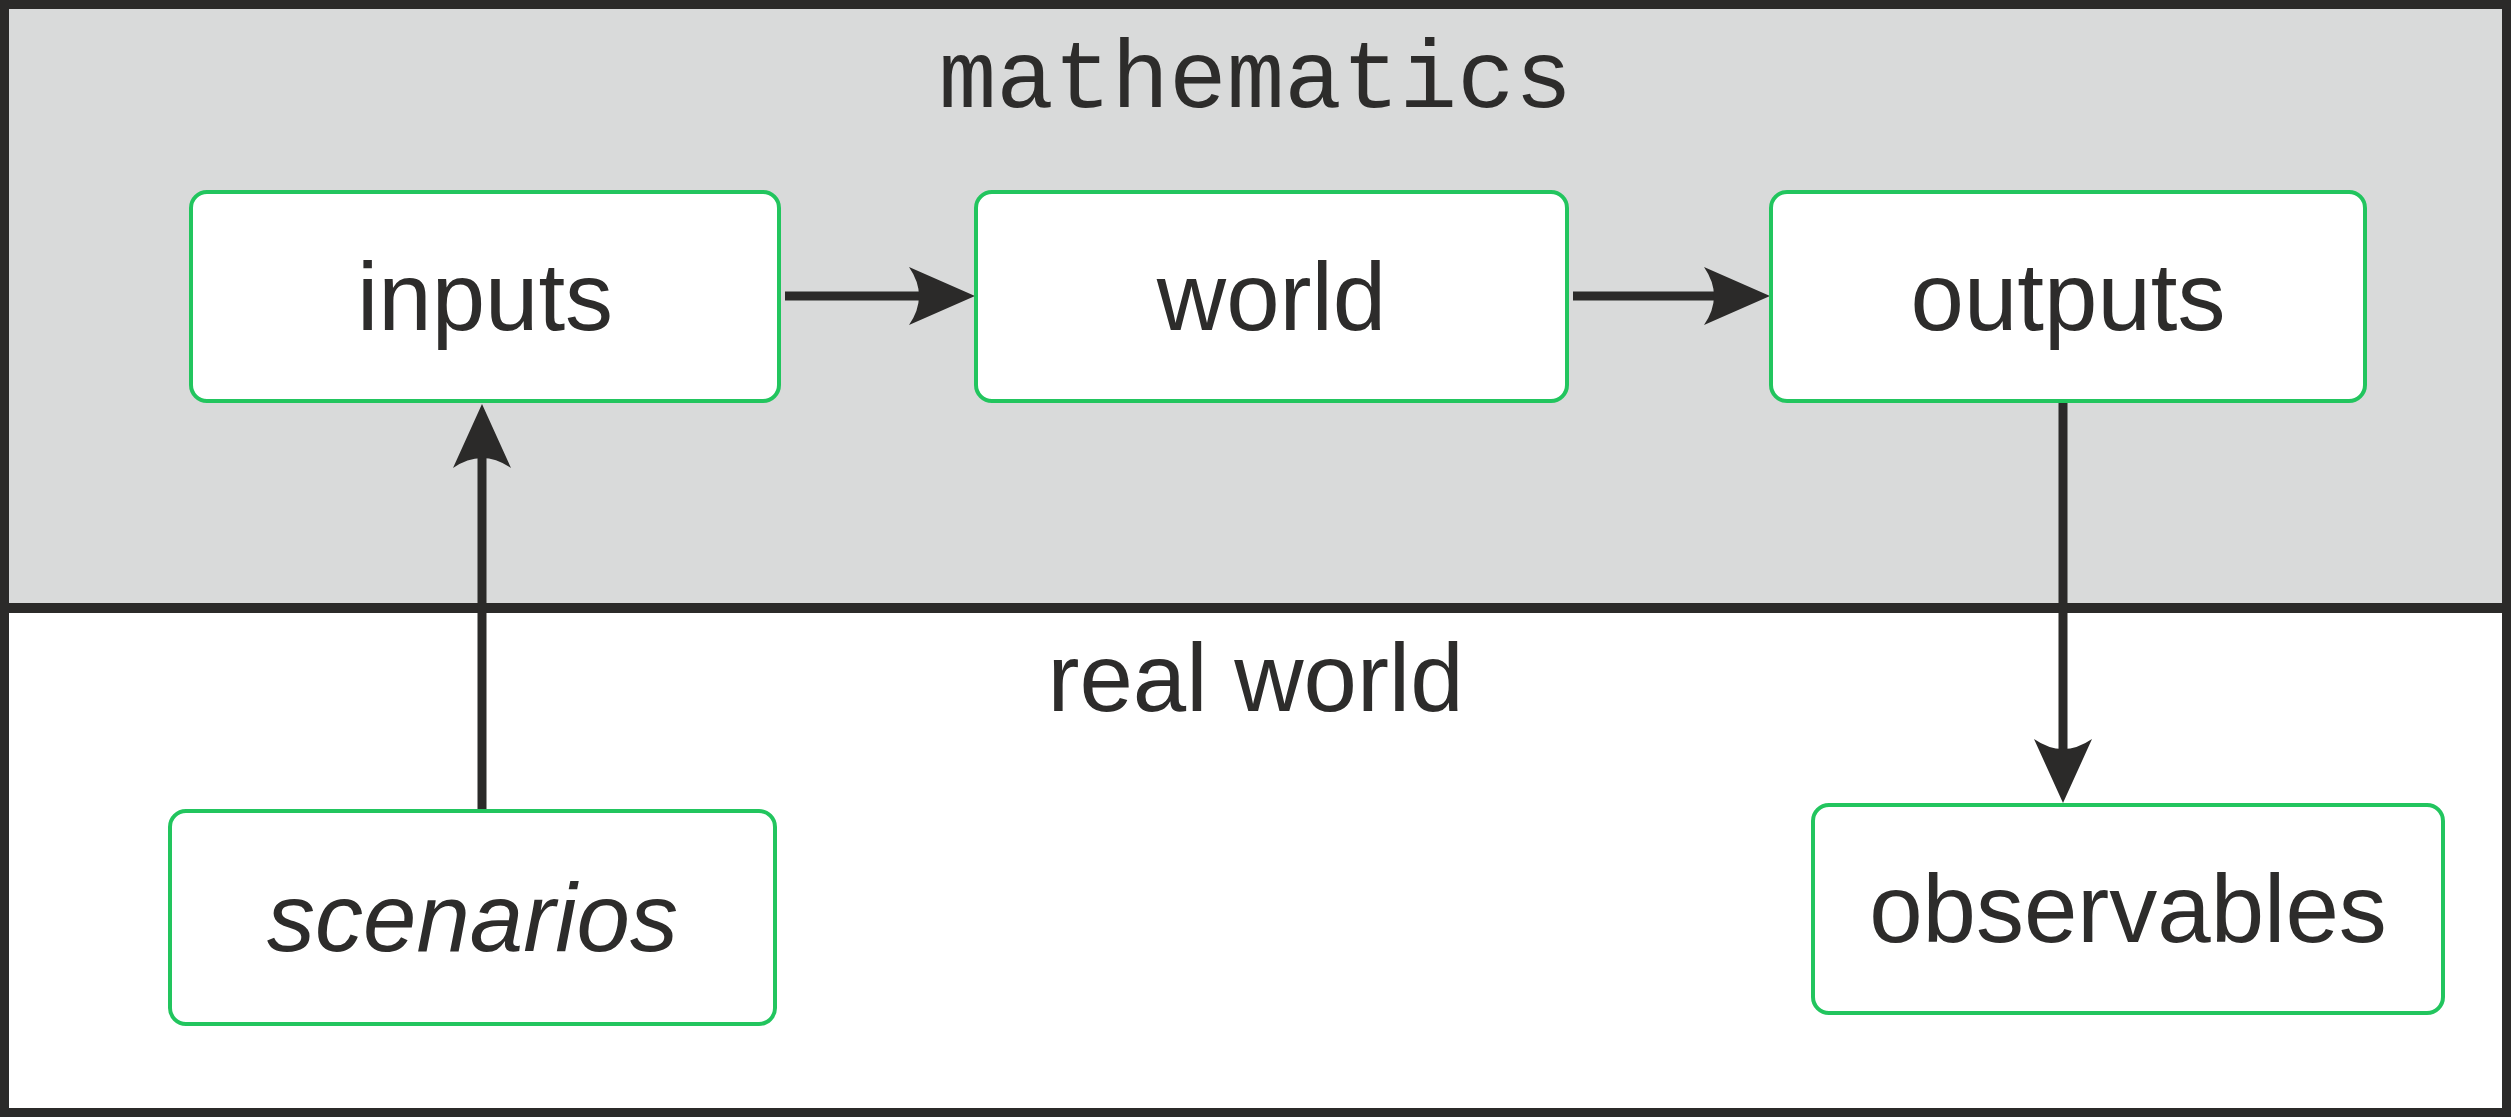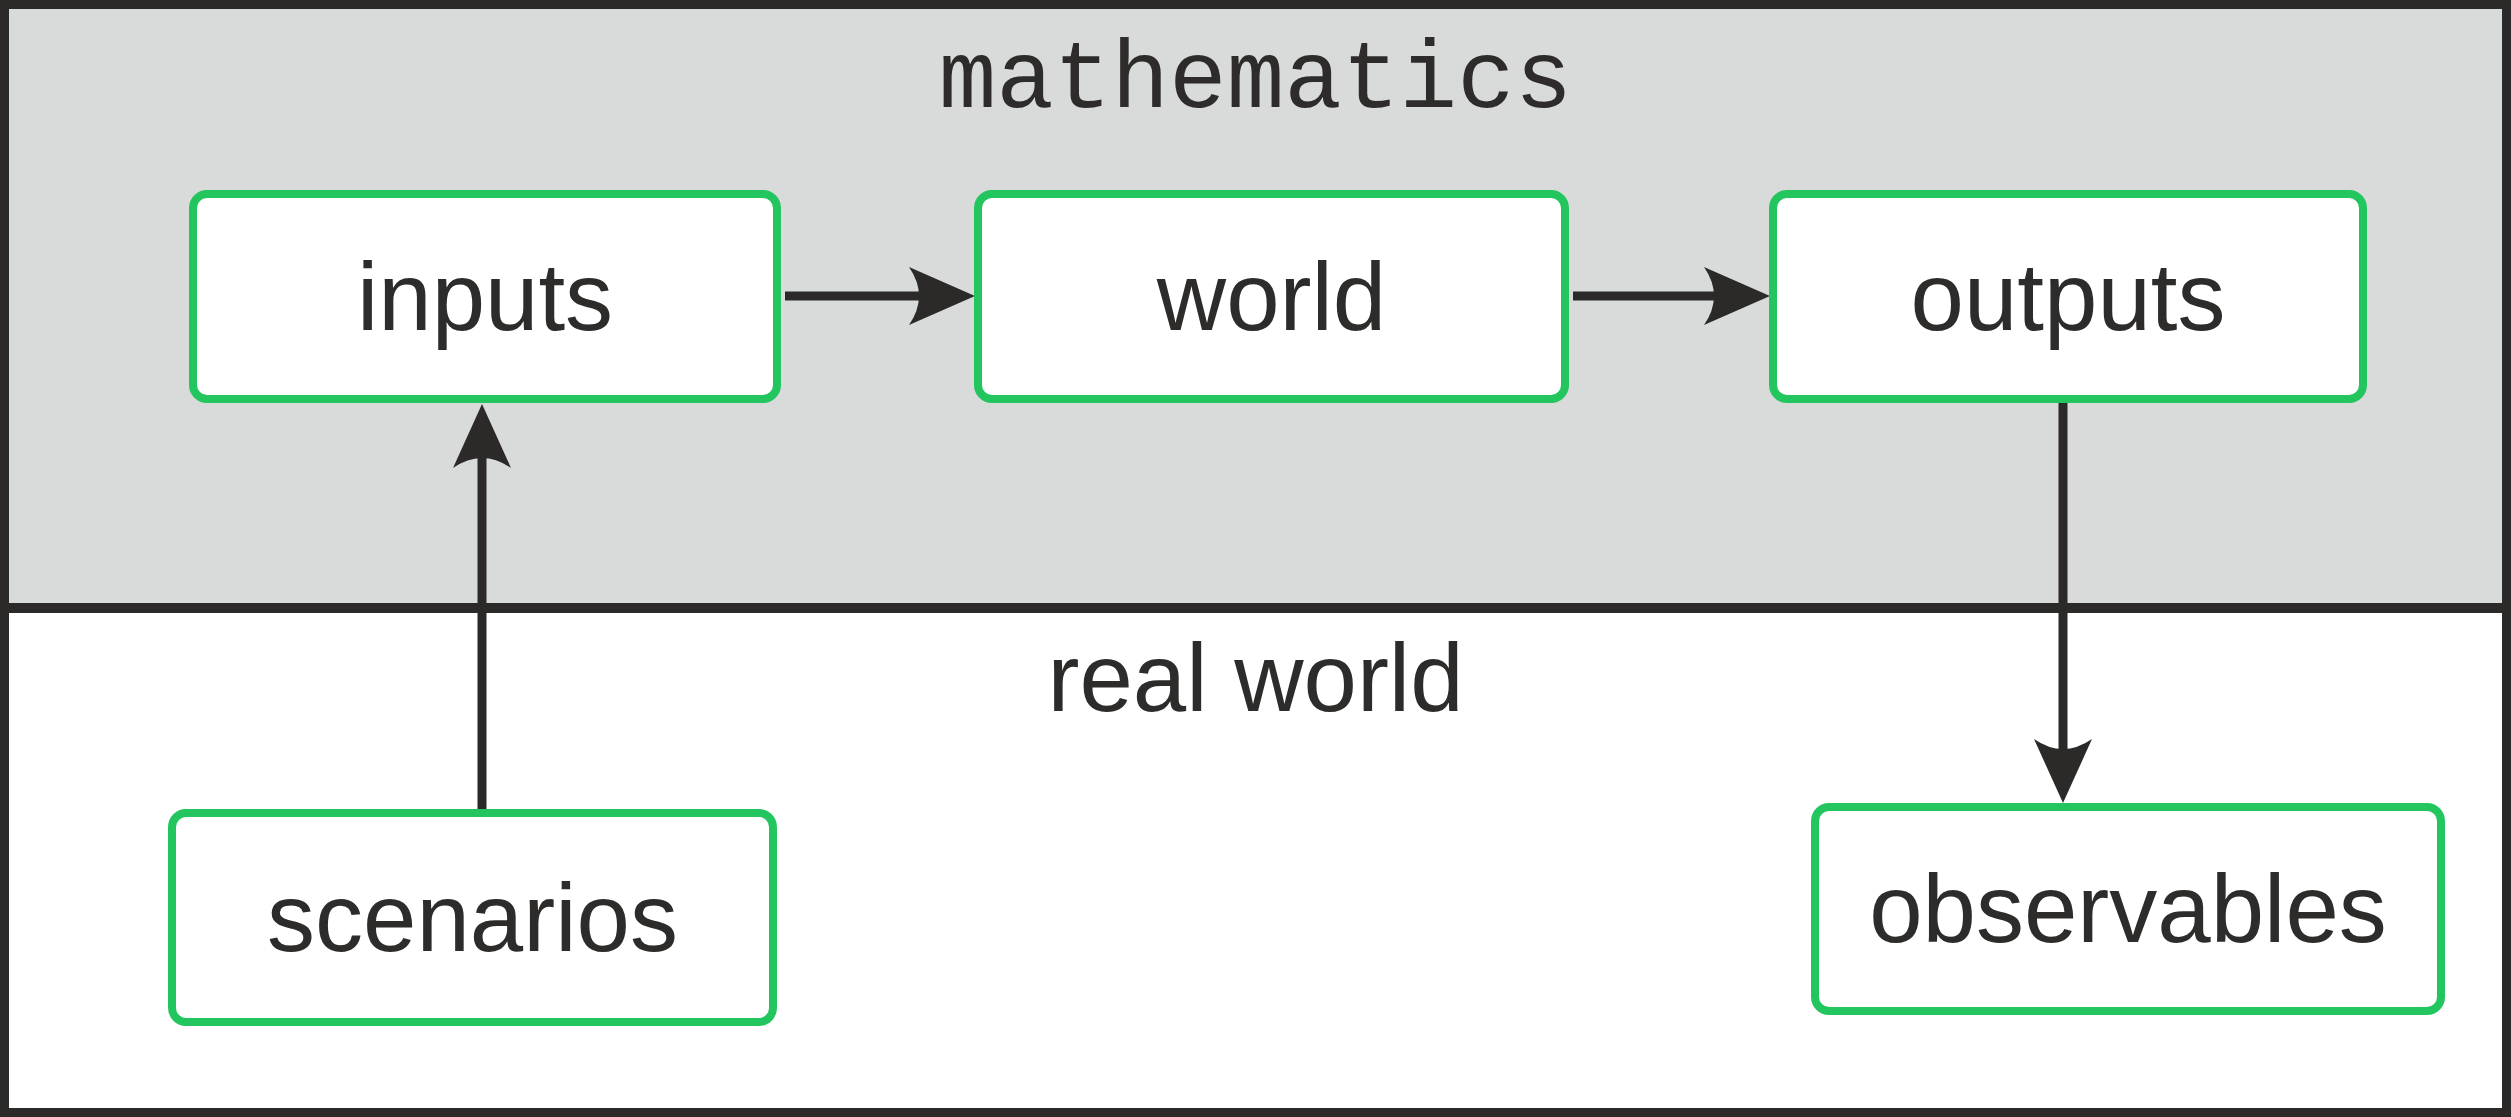--- a/index.html
+++ b/index.html
@@ -57,32 +57,32 @@
     z-index: 6;
     color: #2d2c2b;
   }
   .label-math { top: 32px; font-family: Liberation Mono, monospace; }
   .label-real { top: 628px; }
   
   .node {
     position: absolute;
     box-sizing: border-box;
     background: #ffffff;
-    border: 8px solid #22c55e;
+    border: 4px solid #22c55e;
     border-radius: 18px;
     display: flex;
     align-items: center;
     justify-content: center;
     font-size: 96px;
     z-index: 5;
   }
   .node-inputs      { left: 189px;  top: 190px; width: 592px; height: 213px; }
   .node-model       { left: 974px;  top: 190px; width: 595px; height: 213px; }
   .node-outputs     { left: 1769px; top: 190px; width: 598px; height: 213px; }
-  .node-scenarios   { left: 168px;  top: 809px; width: 609px; height: 217px; }
+  .node-scenarios   { left: 168px;  top: 809px; width: 609px; height: 217px; font-style: italic; }
   .node-observables { left: 1799px; top: 803px; width: 634px; height: 212px; margin-left: 12px; }
   
   .arrows {
     position: absolute;
     left: 0; top: 0;
     z-index: 4;
   }
 </style>
 </head>
 <body>

